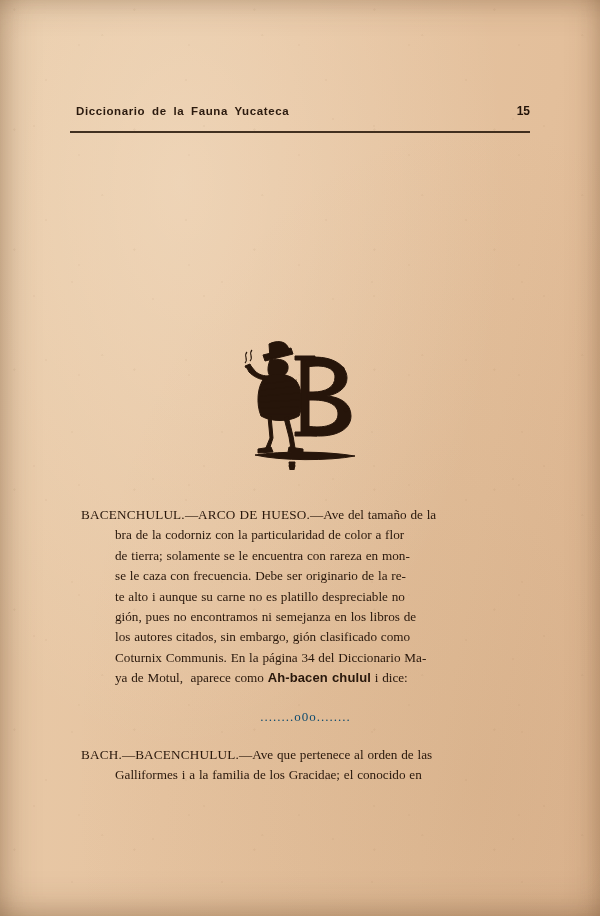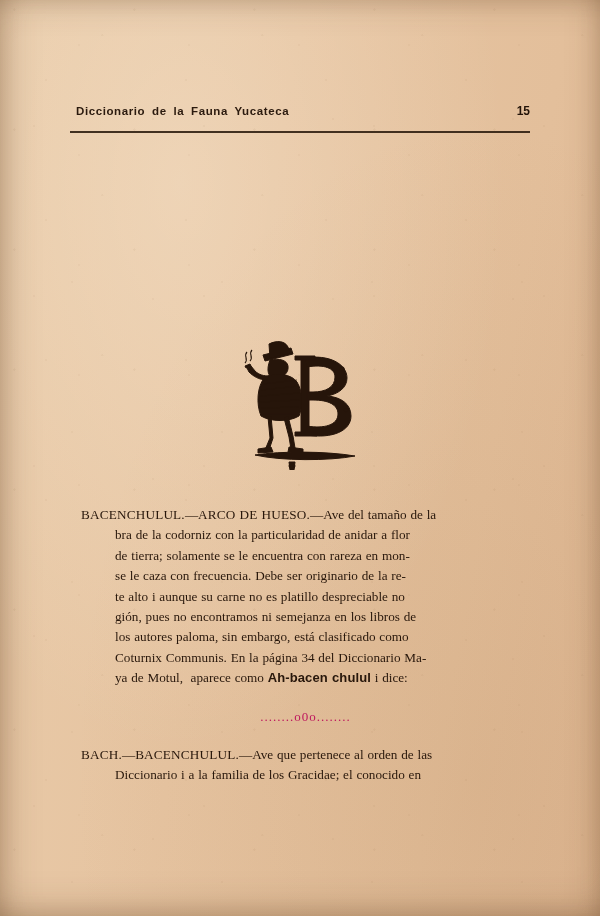--- a/index.html
+++ b/index.html
@@ -132,21 +132,21 @@
     letter-spacing: .2px;
   }
   .bold-term {
     font-weight: 700;
     font-family: "Liberation Sans", sans-serif;
     font-size: 13px;
     letter-spacing: .1px;
   }
   .separator {
     text-align: center;
-    color: #be185d;
+    color: #0c4a6e;
     font-size: 13px;
     letter-spacing: 1px;
     margin: 20px 0 20px 0;
   }
   .entry-2 { margin-top: 2px; }
 </style>
 </head>
 <body>
 
 <div class="page"></div>
@@ -207,33 +207,33 @@
         <path d="M64 142 L70 142 L69 150 L65 150 Z"></path>
         <circle cx="67" cy="146" r="3" fill="none" stroke-width="1"></circle>
       </g>
     </svg>
   </div>
 
   <div class="entries">
 
     <div class="entry">
       <p><span class="headword">BACENCHULUL.</span><span>—</span><span class="gloss">ARCO DE HUESO.</span><span>—</span><span>Ave del tamaño de la</span></p>
-      <p class="indent-block">bra de la codorniz con la particularidad de anidar a flor</p>
+      <p class="indent-block">bra de la codorniz con la particularidad de color a flor</p>
       <p class="indent-block">de tierra; solamente se le encuentra con rareza en mon-</p>
       <p class="indent-block">se le caza con frecuencia. Debe ser originario de la re-</p>
       <p class="indent-block">te alto i aunque su carne no es platillo despreciable no</p>
       <p class="indent-block">gión, pues no encontramos ni semejanza en los libros de</p>
-      <p class="indent-block">los autores paloma, sin embargo, está clasificado como</p>
+      <p class="indent-block">los autores citados, sin embargo, gión clasificado como</p>
       <p class="indent-block">Coturnix Communis. En la página 34 del Diccionario Ma-</p>
       <p class="indent-block"><span>ya de Motul,&nbsp; aparece como </span><span class="bold-term">Ah-bacen chulul</span><span> i dice:</span></p>
     </div>
 
     <div class="separator">........o0o........</div>
 
     <div class="entry entry-2">
       <p><span class="headword">BACH.</span><span>—</span><span class="gloss">BACENCHULUL.</span><span>—</span><span>Ave que pertenece al orden de las</span></p>
-      <p class="indent-block">Diccionario i a la familia de los Gracidae; el conocido en</p>
+      <p class="indent-block">Galliformes i a la familia de los Gracidae; el conocido en</p>
     </div>
 
   </div>
 </div>
 
 <div class="edge-shadow"></div>
 
 </body></html>

